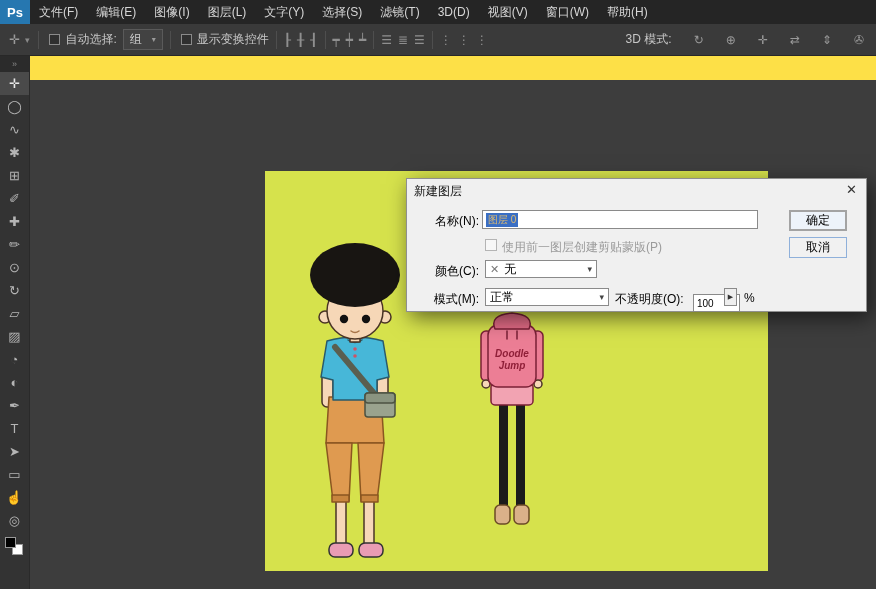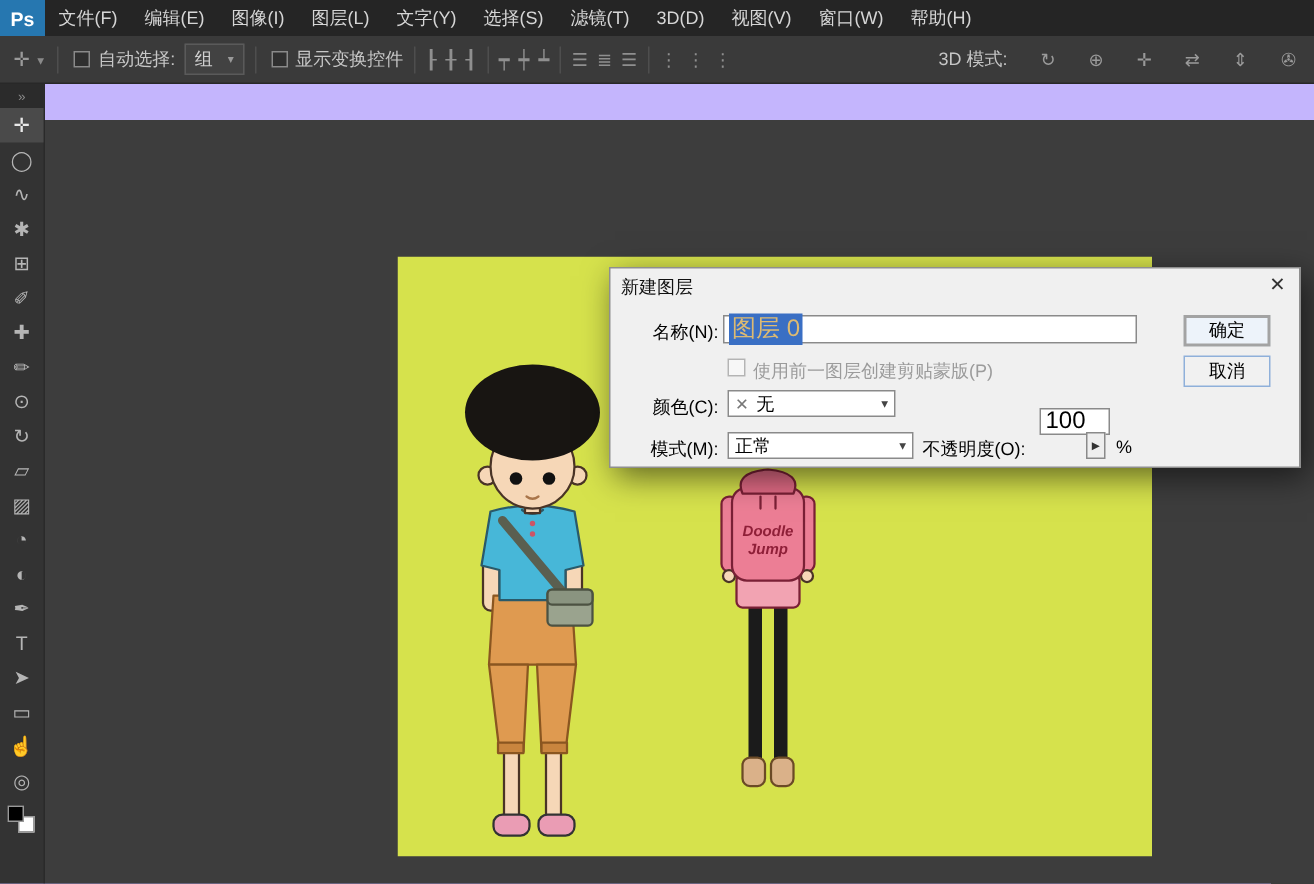--- a/index.html
+++ b/index.html
@@ -1,17 +1,17 @@
 <!DOCTYPE html>
 <html><head>
 <meta charset="utf-8">
 <style>
   * { margin:0; padding:0; box-sizing:border-box; }
   body { font-family:"Liberation Sans", sans-serif; background:#222; }
-  .app { position:relative; width:876px; height:589px; background:#c4b5fd; overflow:hidden;
+  .app { position:relative; width:876px; height:589px; background:#fde047; overflow:hidden;
          font-family:"Liberation Sans", sans-serif; }
 
   
   .menubar { position:absolute; top:0; left:0; right:0; height:24px; background:#252525;
              display:flex; align-items:center; z-index:5; }
   .ps-logo { width:30px; height:24px; background:#2677b0; color:#fff; font-weight:bold;
              font-size:13px; display:flex; align-items:center; justify-content:center; }
   .menu-item { padding:0 9px; font-size:12px; color:#d6d6d6; line-height:24px; white-space:nowrap; }
 
   
@@ -57,21 +57,21 @@
   
   .dialog { position:absolute; left:406px; top:178px; width:461px; height:134px; background:#f0f0f0;
             border:1px solid #8f8f8f; box-shadow:4px 6px 20px rgba(0,0,0,.55); z-index:10;
             font-size:12px; color:#000; }
   .dlg-title { position:absolute; left:7px; top:4px; font-size:12px; color:#111; }
   .dlg-close { position:absolute; right:9px; top:3px; font-size:13px; color:#333; }
   .dlg-label { position:absolute; font-size:12px; color:#000; white-space:nowrap; }
   .right-align { text-align:right; }
   .dim { color:#9b9b9b; }
   .text-input { position:absolute; background:#fff; border:1px solid #8a8a8a; display:flex;
-                align-items:center; padding:0 3px; font-size:16px; }
+                align-items:center; padding:0 3px; font-size:10px; }
   .sel { background:#3a6fc4; color:#ddba72; padding:0 2px; }
   .dlg-btn { position:absolute; width:58px; height:21px; background:#f1f1f1; border:1px solid #8fb0da;
              font-size:12px; display:flex; align-items:center; justify-content:center; color:#000; }
   .dlg-btn.ok { border:2px solid #a3a3a3; background:#edf3fa; }
   .dlg-cb { position:absolute; width:12px; height:12px; border:1px solid #b4b4b4; background:#f7f7f7; }
   .combo { position:absolute; background:#fff; border:1px solid #8a8a8a; display:flex; align-items:center;
            font-size:12px; padding:0 4px; gap:5px; }
   .combo .arr { margin-left:auto; color:#444; font-size:9px; }
   .none-x { color:#777; font-size:11px; }
   .flyout { position:absolute; border:1px solid #8a8a8a; background:#eee; display:flex;
@@ -248,20 +248,20 @@
       <span>无</span>
       <span class="arr">▾</span>
     </div>
 
     <div class="dlg-label right-align" style="left:10px; top:112px; width:62px;">模式(M):</div>
     <div class="combo" style="left:78px; top:109px; width:124px; height:18px;">
       <span>正常</span>
       <span class="arr">▾</span>
     </div>
     <div class="dlg-label" style="left:208px; top:112px;">不透明度(O):</div>
-    <div class="text-input" style="left:286px; top:93px; width:47px; height:18px;">
+    <div class="text-input" style="left:286px; top:115px; width:47px; height:18px;">
       <span>100</span>
     </div>
     <div class="flyout" style="left:317px; top:109px; width:13px; height:18px;">▶</div>
     <div class="dlg-label" style="left:337px; top:112px;">%</div>
   </div>
 
 </div>
 
 </body></html>

